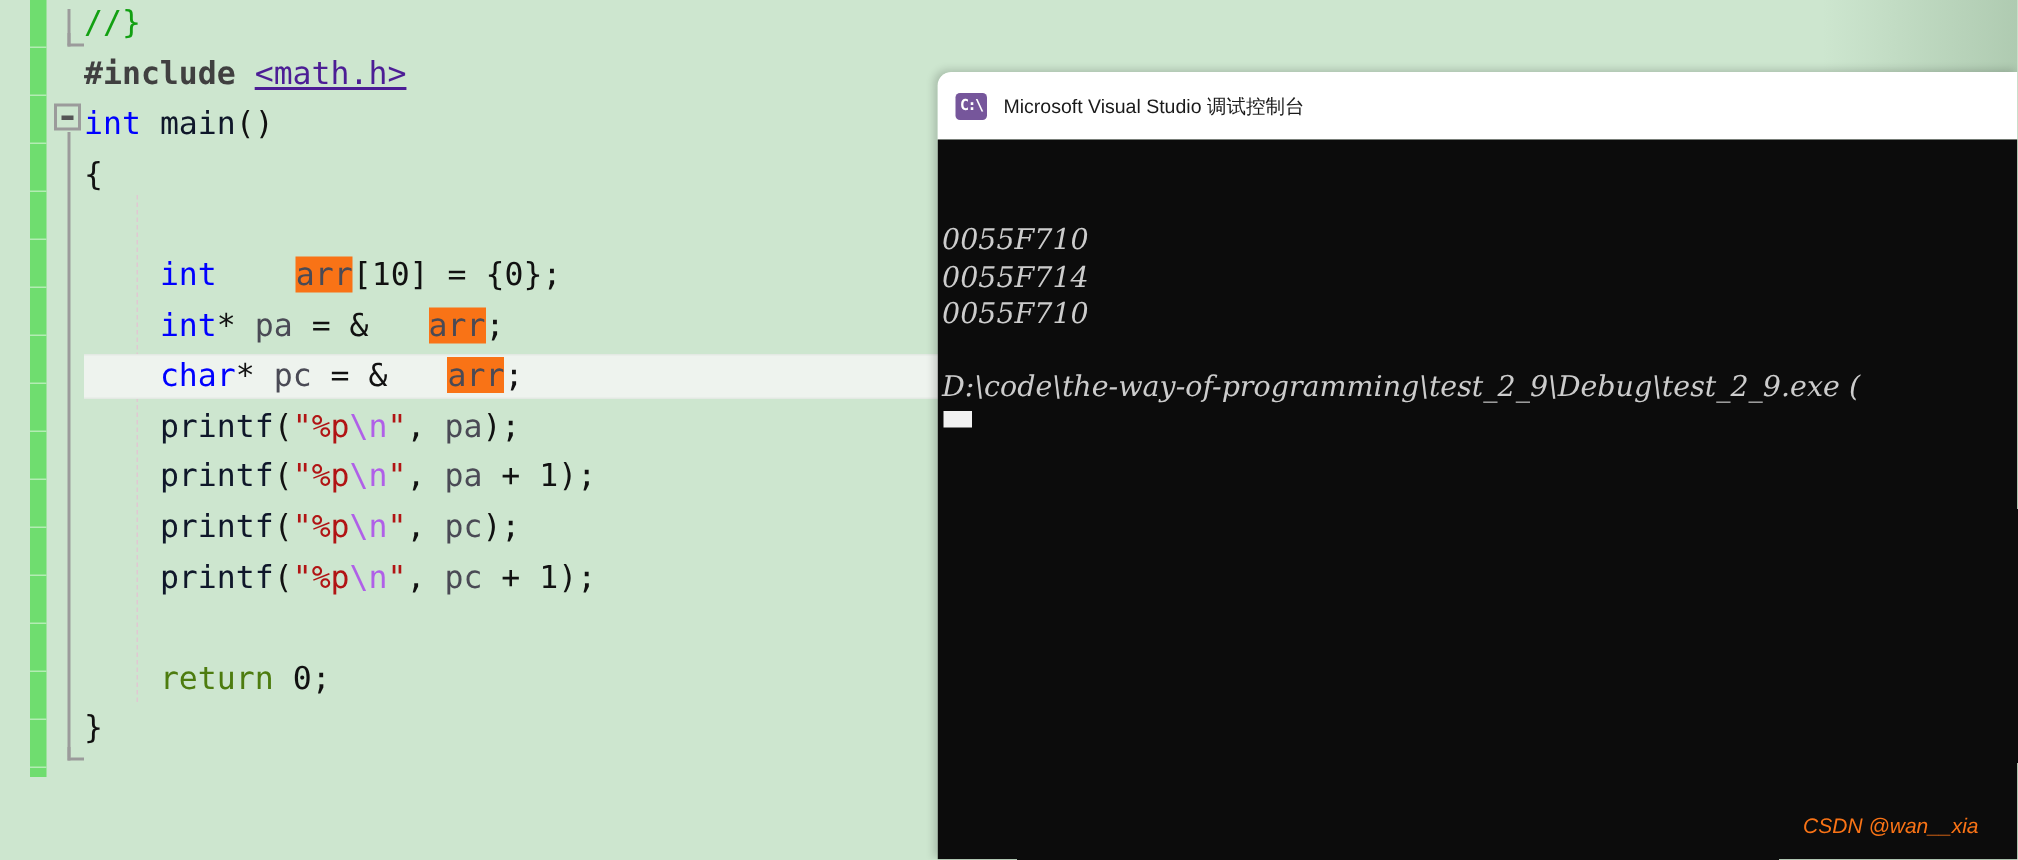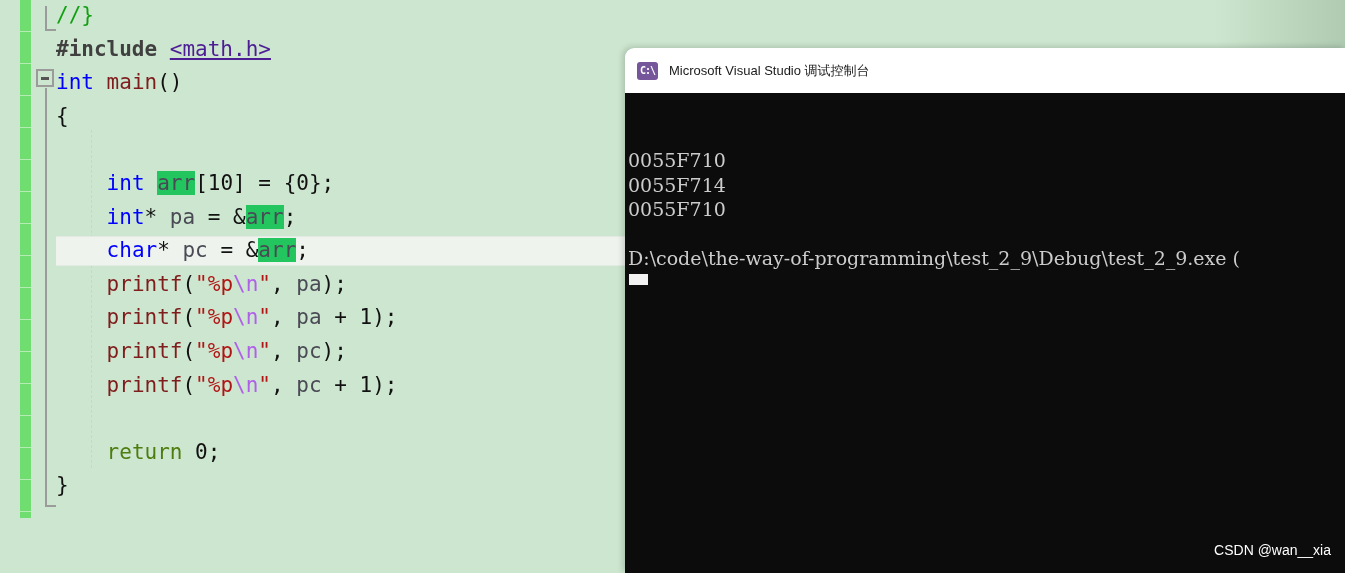--- a/index.html
+++ b/index.html
@@ -74,27 +74,27 @@
     white-space:pre;
   }
   .ln { position:absolute; left:56px; height:33.6px; }
 
   
   .cur-line {
     position:absolute; left:56px; top:236px; width:570px; height:30px;
     background:#eef3ee; border-top:1px solid #e3e9e3; border-bottom:1px solid #e3e9e3;
   }
   
-  .ref-hl { background:#22c55e; }
+  .ref-hl { background:#f97316;margin-left:40px; }
 
   
   .kw        { color:#0000ff; }          
   .kw2       { color:#4d7c0f; }          
   .id        { color:#4a4a55; }          
-  .fn        { color:#7f1d1d;text-align:center; }          
+  .fn        { color:#0f172a;text-align:center; }          
   .punct     { color:#111; }
   .num       { color:#111; }
   .str       { color:#b11414; }          
   .esc       { color:#b060e8; }          
   .cmt       { color:#12a012; }          
   .pp        { color:#404040;font-weight:bold; }          
   .inc       { color:#4c1d95;text-decoration:underline; }          
   .brace     { color:#111; }
 
   
@@ -126,31 +126,32 @@
   }
   #console-body {
     height:480px; background:#0c0c0c; position:relative;
     padding:6px 0 0 3px;
     font-family:"DejaVu Serif", serif;
     font-size:19px;
     line-height:24.5px;
     color:#cccccc;
     white-space:pre;
     overflow:hidden;
+    font-style:italic;
   }
   #console-body .line { height:24.5px; }
   .spacer { height:24.5px; }
   #console-cursor {
     position:absolute; left:4px; top:181px;
     width:19px; height:11px; background:#f2f2f2;
   }
   #watermark {
-    position:absolute; right:14px; bottom:11px;
+    position:absolute; right:26px; bottom:11px;
     font-family:"Liberation Sans", sans-serif;
-    font-size:14px; color:#ffffff;
+    font-size:14px; color:#f97316;
     white-space:pre;
   }
 </style>
 </head>
 <body>
 
 <div id="editor">
 
   <div class="change-bar">
     <i></i>

